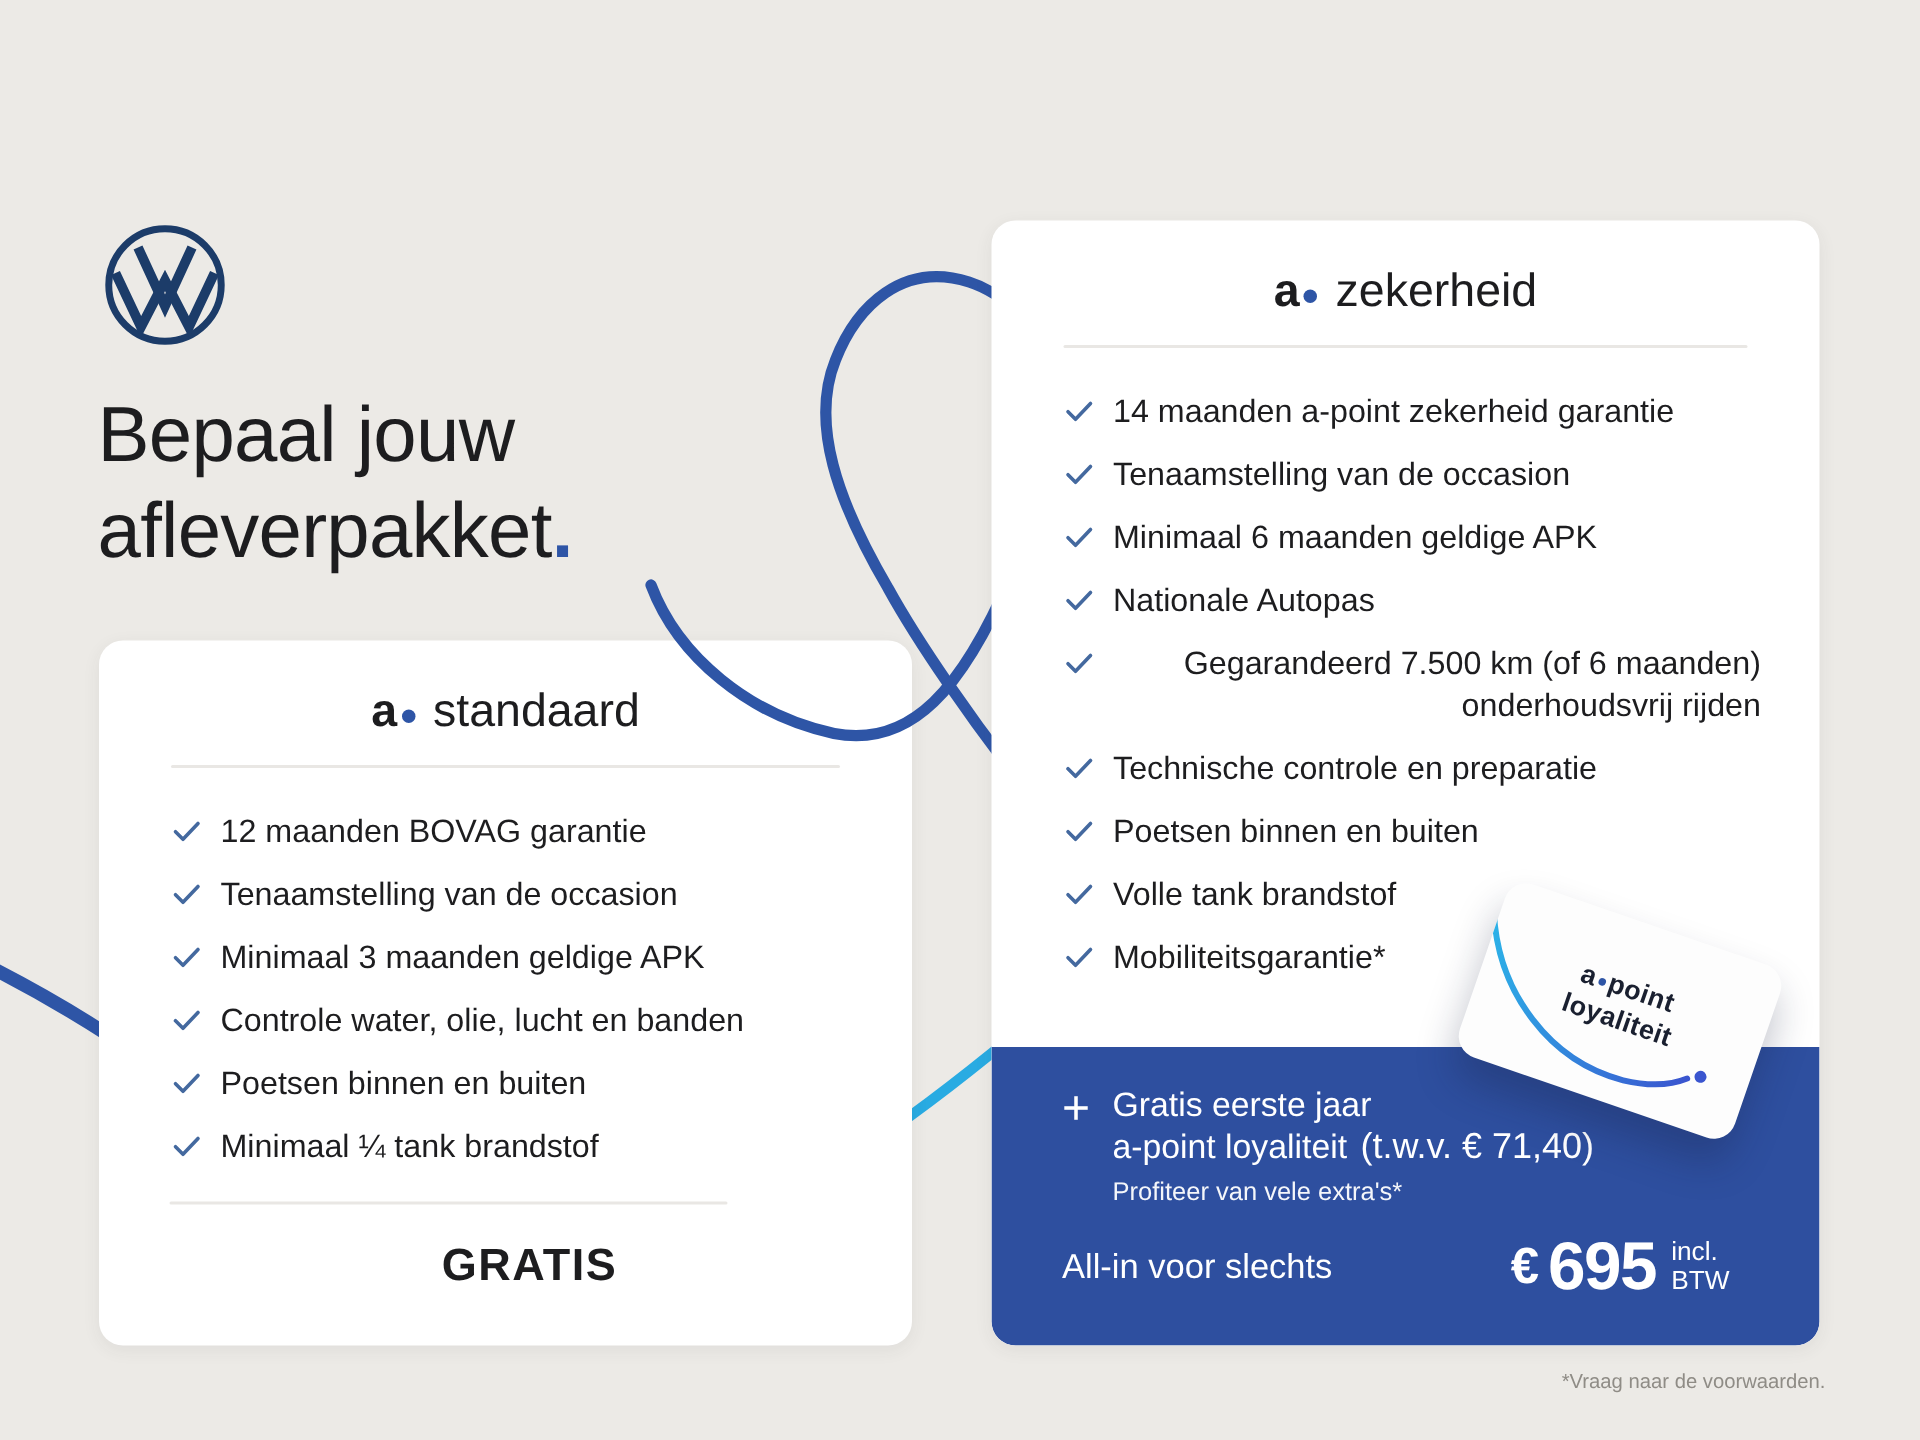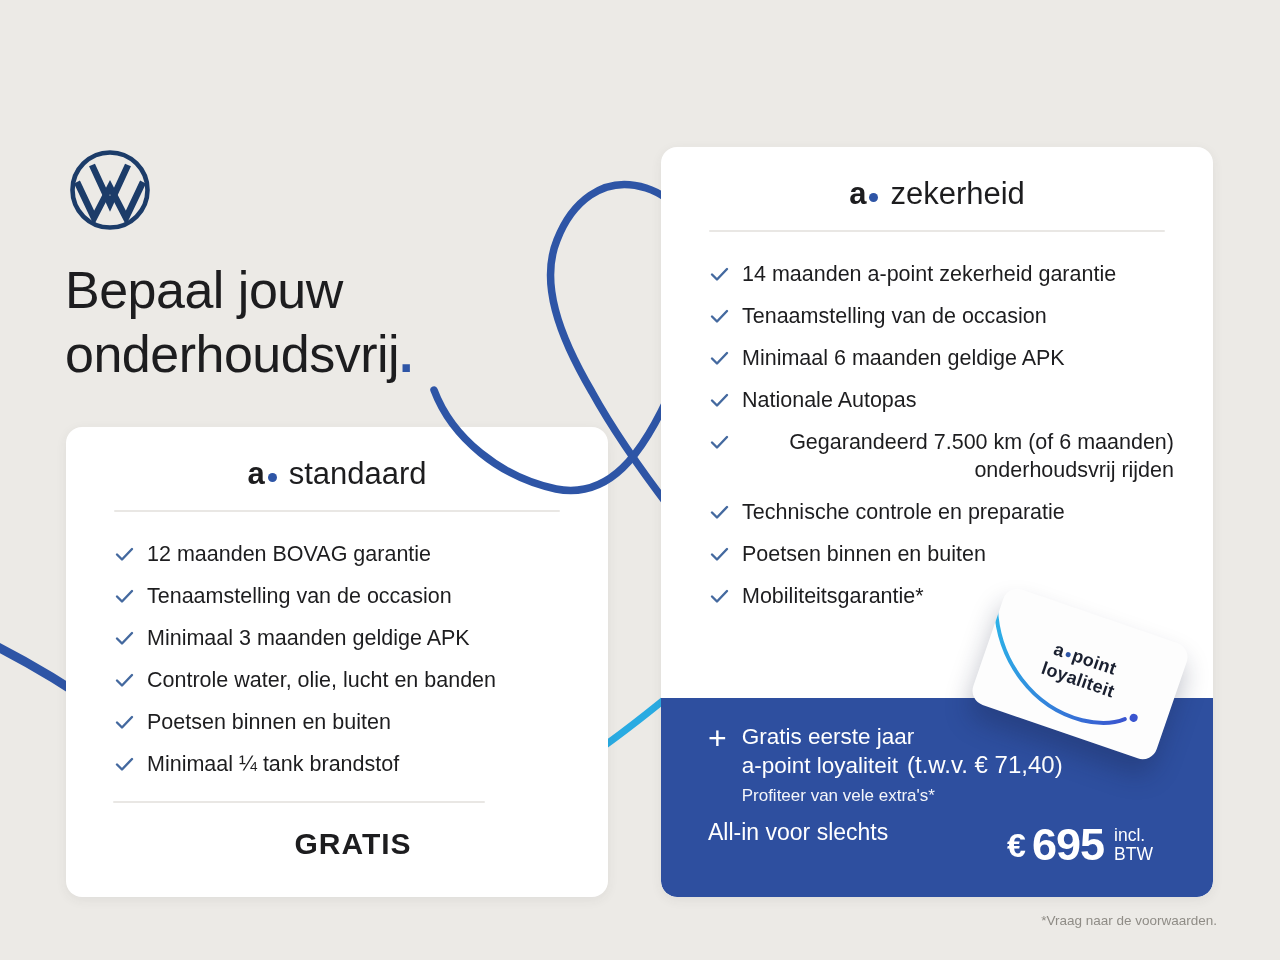--- a/index.html
+++ b/index.html
@@ -52,21 +52,21 @@
   .price-free{text-align:center;font-size:30px;font-weight:700;letter-spacing:1px;margin-top:24px;padding-left:32px;}
 
   .promo-panel{margin-top:auto;height:199px;background:var(--panel);
     border-radius:0 0 16px 16px;color:#fff;padding:25px 60px 0 47px;position:relative;}
   .promo-row{display:flex;align-items:flex-start;gap:15px;}
   .plus{font-size:32px;font-weight:300;line-height:30px;}
   .promo-line{font-size:22.5px;line-height:28px;font-weight:500;}
   .promo-line2{display:flex;align-items:baseline;gap:9px;}
   .promo-note{font-size:24px;font-weight:400;}
   .promo-sub{font-size:17px;font-weight:400;margin-top:6px;opacity:.95;}
-  .price-row{display:flex;justify-content:space-between;margin-top:13px;}
+  .price-row{display:flex;align-items:center;justify-content:space-between;margin-top:13px;}
   .price-label{font-size:23px;font-weight:500;}
   .price-group{display:flex;align-items:center;gap:10px;}
   .price-euro{font-size:34px;font-weight:700;}
   .price-amount{font-size:45px;font-weight:700;letter-spacing:-1px;margin-left:-4px;}
   .price-tax{font-size:17.5px;line-height:19px;font-weight:400;text-align:left;}
 
   .loyalty-card{position:absolute;left:322px;top:466px;width:194px;height:122px;
     background:#fdfdfd;border-radius:15px;transform:rotate(19deg);
     box-shadow:2px 16px 26px rgba(20,30,60,.28);z-index:5;}
   .loyalty-text{position:absolute;left:0;top:34px;width:100%;text-align:center;
@@ -90,21 +90,21 @@
   </svg>
 
   <svg class="logo" width="84" height="84" viewBox="0 0 84 84">
     <circle cx="42" cy="42" r="37.5" fill="none" stroke="#1c3c69" stroke-width="4.6"></circle>
     <path d="M 24,17 L 42,56 L 60,17" fill="none" stroke="#1c3c69" stroke-width="6.5"></path>
     <path d="M 9,34 L 26,70 L 42,39 L 58,70 L 75,34" fill="none" stroke="#1c3c69" stroke-width="6.5"></path>
   </svg>
 
   <h1 class="heading">
     <span>Bepaal jouw</span><br>
-    <span>onderhoudsvrij</span><span class="hd-dot">.</span>
+    <span>afleverpakket</span><span class="hd-dot">.</span>
   </h1>
 
   <section class="card" id="card-standard">
     <div class="card-title">
       <span class="t-letter">a</span>
       <span class="t-dot"></span>
       <span class="t-rest">standaard</span>
     </div>
     <div class="rule"></div>
     <ul class="checklist">
@@ -195,20 +195,26 @@
           <svg class="ck" width="19" height="15" viewBox="0 0 19 15">
             <polyline points="2,7.5 7,12.5 17,2" fill="none" stroke="#44699f" stroke-width="2.4" stroke-linecap="round" stroke-linejoin="round"></polyline>
           </svg>
           <span class="li-text">Technische controle en preparatie</span>
         </li>
       <li>
           <svg class="ck" width="19" height="15" viewBox="0 0 19 15">
             <polyline points="2,7.5 7,12.5 17,2" fill="none" stroke="#44699f" stroke-width="2.4" stroke-linecap="round" stroke-linejoin="round"></polyline>
           </svg>
           <span class="li-text">Poetsen binnen en buiten</span>
+        </li>
+      <li>
+          <svg class="ck" width="19" height="15" viewBox="0 0 19 15">
+            <polyline points="2,7.5 7,12.5 17,2" fill="none" stroke="#44699f" stroke-width="2.4" stroke-linecap="round" stroke-linejoin="round"></polyline>
+          </svg>
+          <span class="li-text">Volle tank brandstof</span>
         </li>
       <li>
           <svg class="ck" width="19" height="15" viewBox="0 0 19 15">
             <polyline points="2,7.5 7,12.5 17,2" fill="none" stroke="#44699f" stroke-width="2.4" stroke-linecap="round" stroke-linejoin="round"></polyline>
           </svg>
           <span class="li-text">Mobiliteitsgarantie*</span>
         </li>
     </ul>
 
     <div class="promo-panel">

